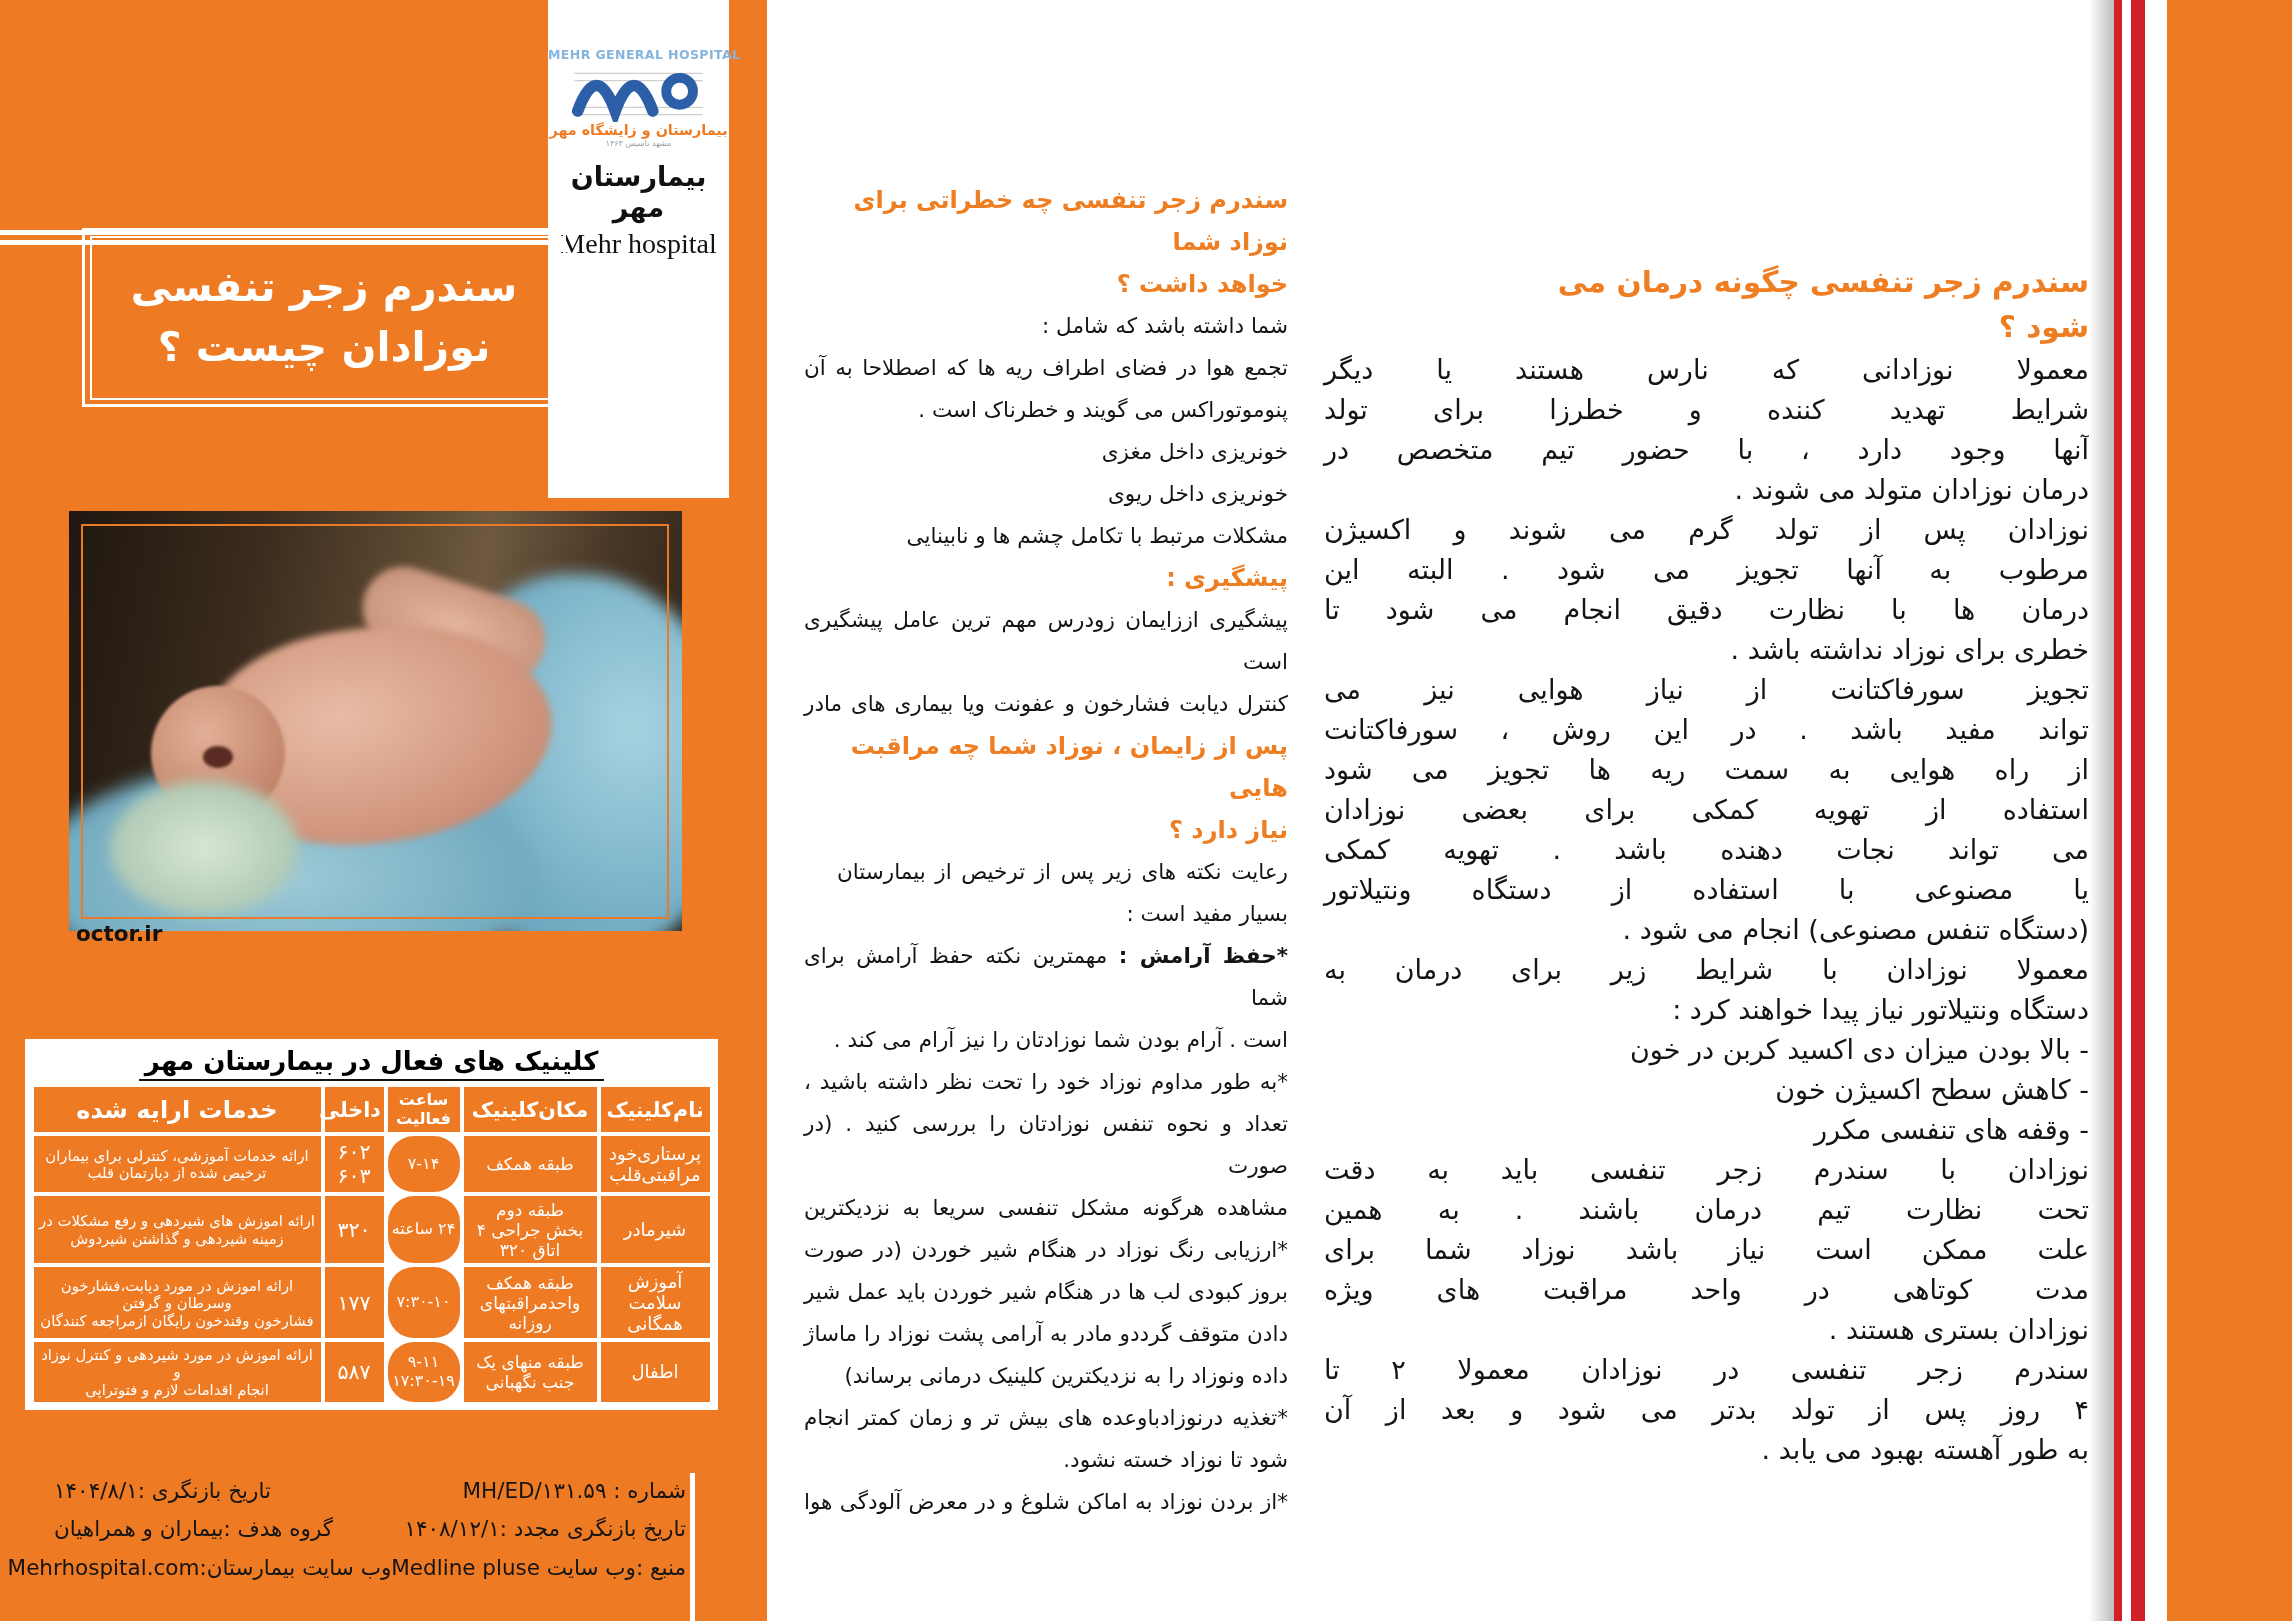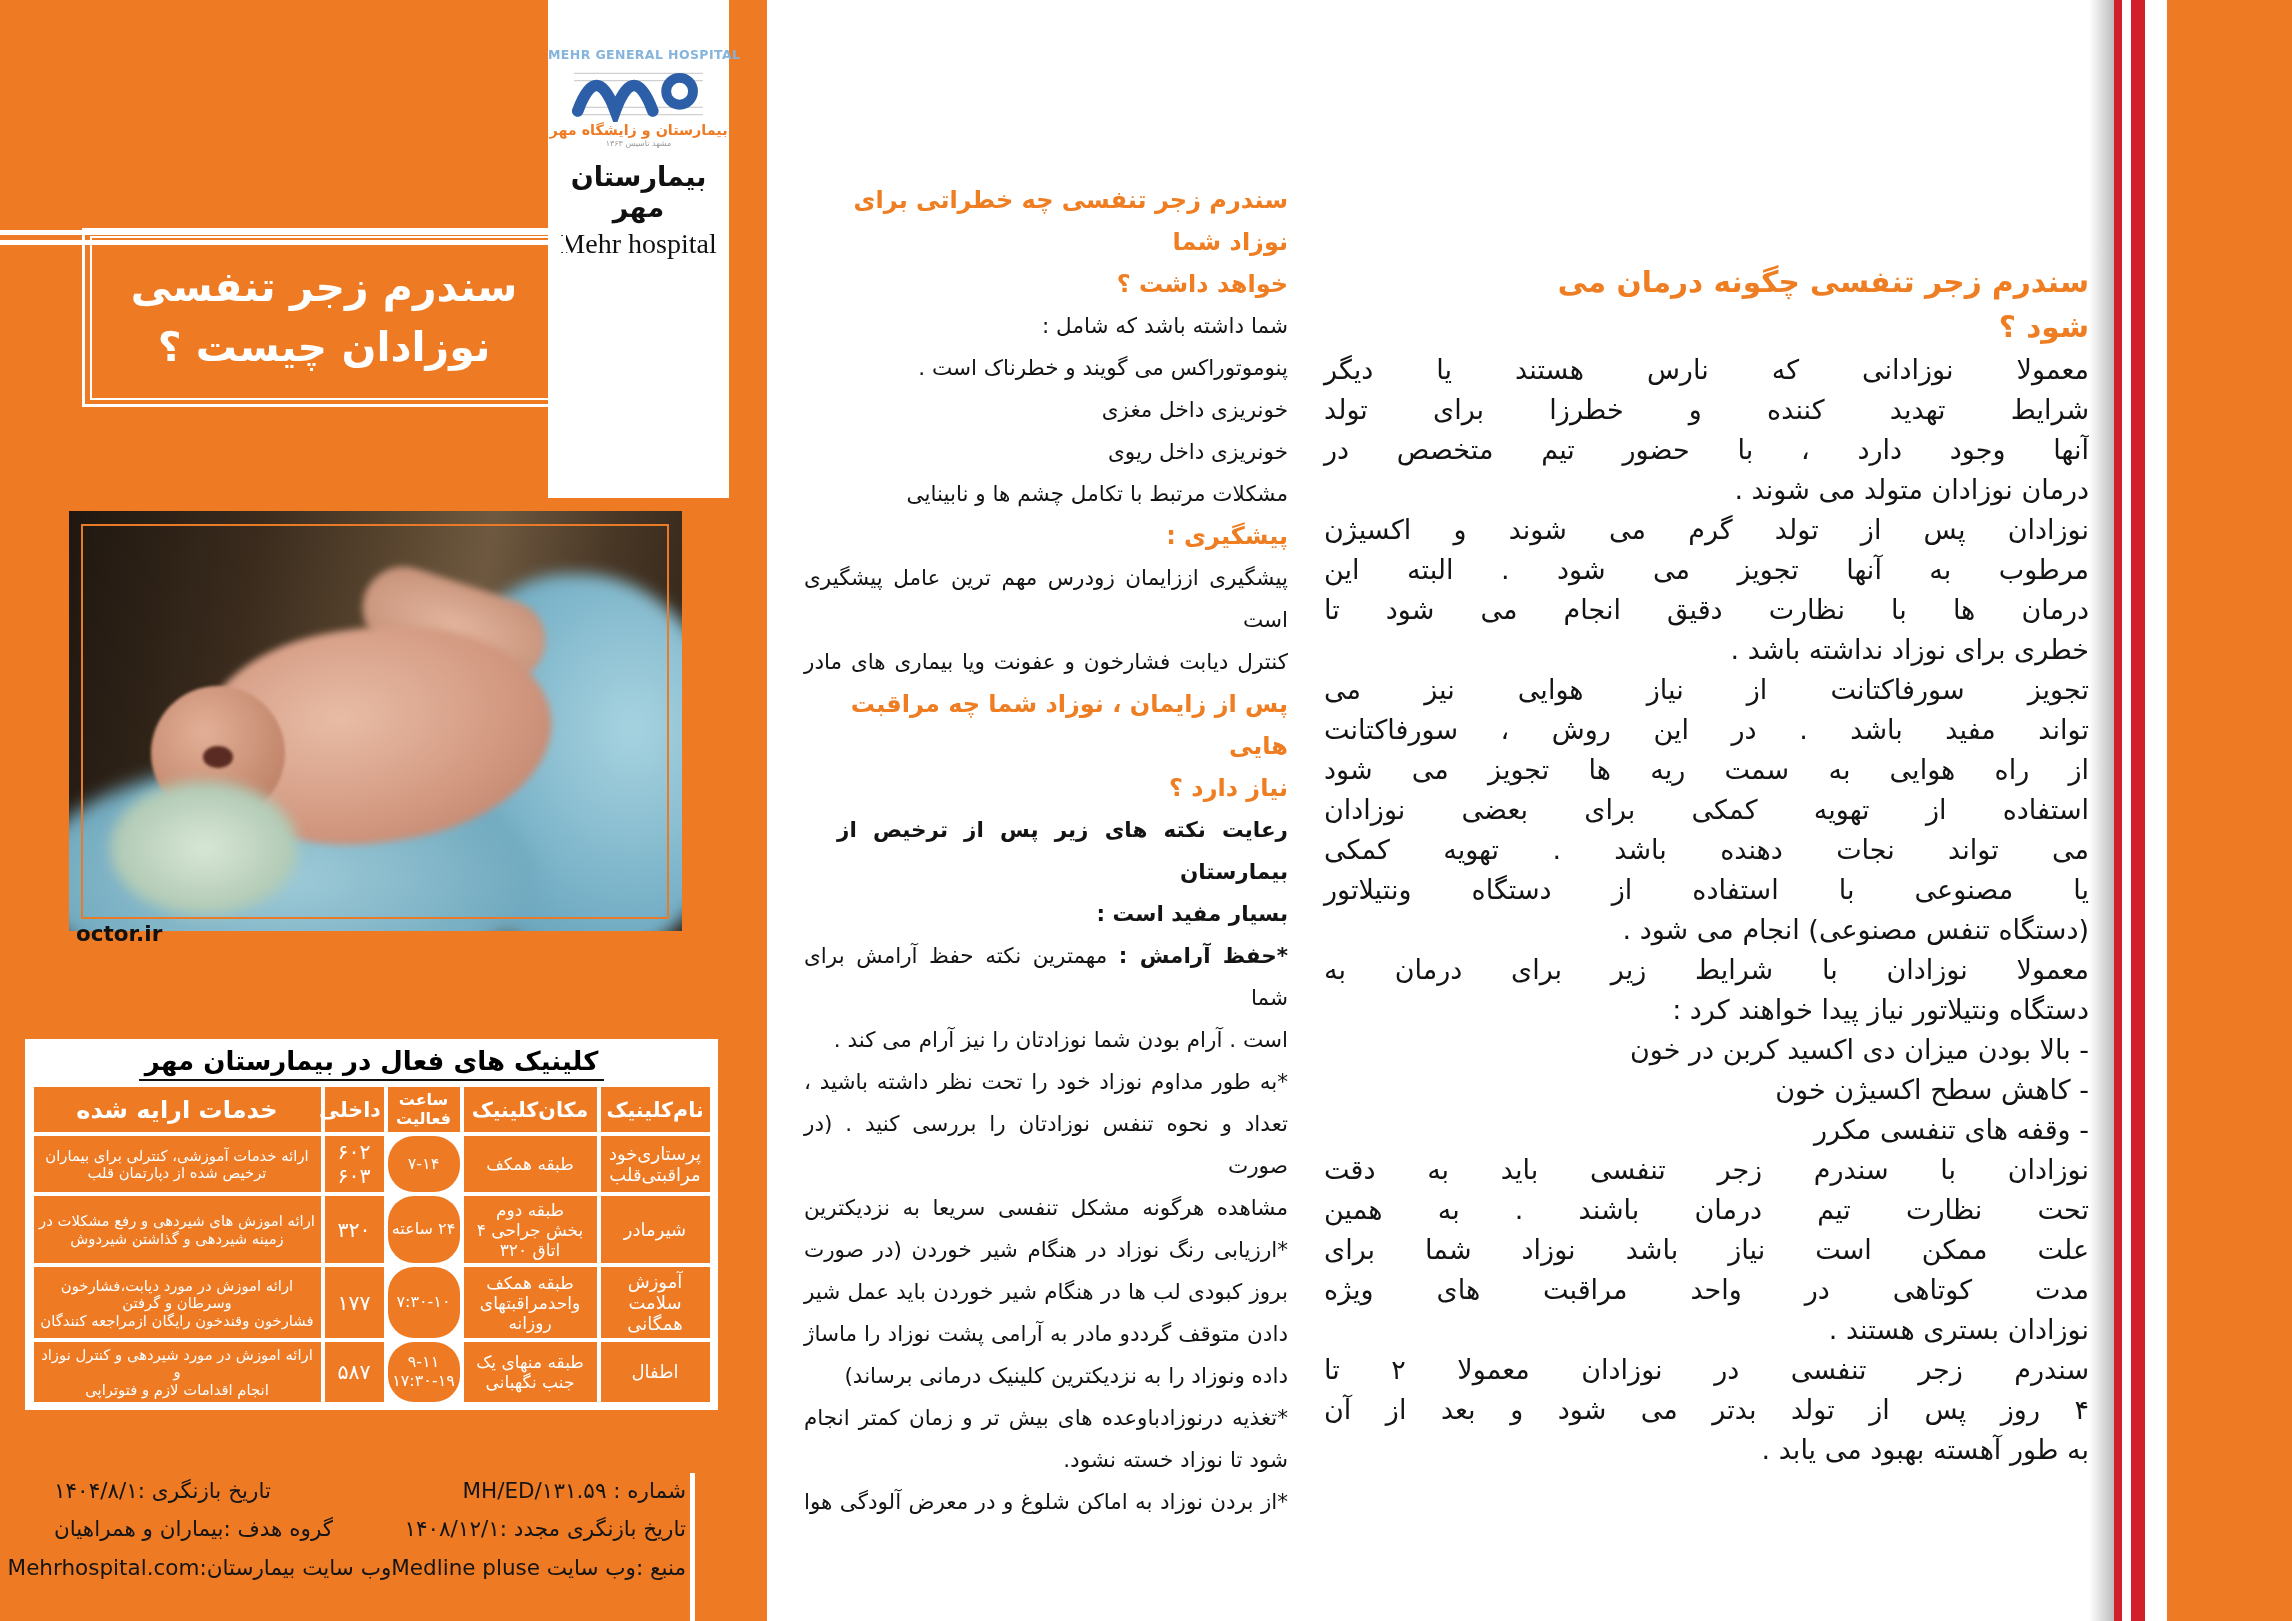--- a/index.html
+++ b/index.html
@@ -53,21 +53,21 @@
   .f-cell{white-space:nowrap;}
   .footer-vline{position:absolute;left:690px;top:1473px;width:4.5px;height:149px;background:#fff;}
   
   .mid-col{position:absolute;left:804px;top:179px;width:484px;direction:rtl;}
   .mid-col .line{font-size:21.5px;line-height:42px;color:#141414;text-align:right;}
   .mid-col .line.h{color:#ef7d22;font-weight:bold;font-size:24px;}
   .right-col{position:absolute;left:1324px;top:260px;width:765px;direction:rtl;}
   .right-col .line{font-size:27px;line-height:40px;color:#141414;text-align:right;}
   .right-col .line.h{color:#ef7d22;font-weight:bold;font-size:29.6px;line-height:45px;}
   .line.j{text-align:justify;text-align-last:justify;}
-  .line.b{font-weight:bold;margin-left:33px;}
+  .line.b{font-weight:normal;margin-left:33px;}
   .line b{font-weight:bold;}
   
   .page-shadow{position:absolute;left:2089px;top:0;width:25px;height:1622px;background:linear-gradient(to right,#ffffff,#bdbdbd);}
   .stripe-thin{position:absolute;left:2114px;top:0;width:8px;height:1622px;background:#d2202a;}
   .stripe-gap{position:absolute;left:2123px;top:0;width:9px;height:1622px;background:#fff;}
   .stripe-thick{position:absolute;left:2131px;top:0;width:14.3px;height:1622px;background:#d2202a;}
   .stripe-white{position:absolute;left:2146px;top:0;width:21.5px;height:1622px;background:#fff;}
   .right-orange{position:absolute;left:2167px;top:0;width:125px;height:1622px;background:#ee7b24;}
 </style>
 </head>
@@ -200,20 +200,21 @@
       <span class="f-cell">وب سایت بیمارستان:Mehrhospital.com</span>
     </div>
   </div>
 <div class="footer-vline"></div>
 
 <div class="mid-col">
 
 <div class="line h">سندرم زجر تنفسی چه خطراتی برای نوزاد شما</div>
     <div class="line h">خواهد داشت ؟</div>
     <div class="line">شما داشته باشد که شامل :</div>
+    <div class="line j">تجمع هوا در فضای اطراف ریه ها که اصطلاحا به آن</div>
     <div class="line">پنوموتوراکس می گویند و خطرناک است .</div>
     <div class="line">خونریزی داخل مغزی</div>
     <div class="line">خونریزی داخل ریوی</div>
     <div class="line">مشکلات مرتبط با تکامل چشم ها و نابینایی</div>
     <div class="line h">پیشگیری :</div>
     <div class="line j">پیشگیری اززایمان زودرس مهم ترین عامل پیشگیری</div>
     <div class="line">است</div>
     <div class="line j">کنترل دیابت فشارخون و عفونت ویا بیماری های مادر</div>
     <div class="line h">پس از زایمان ، نوزاد شما چه مراقبت هایی</div>
     <div class="line h">نیاز دارد ؟</div>

